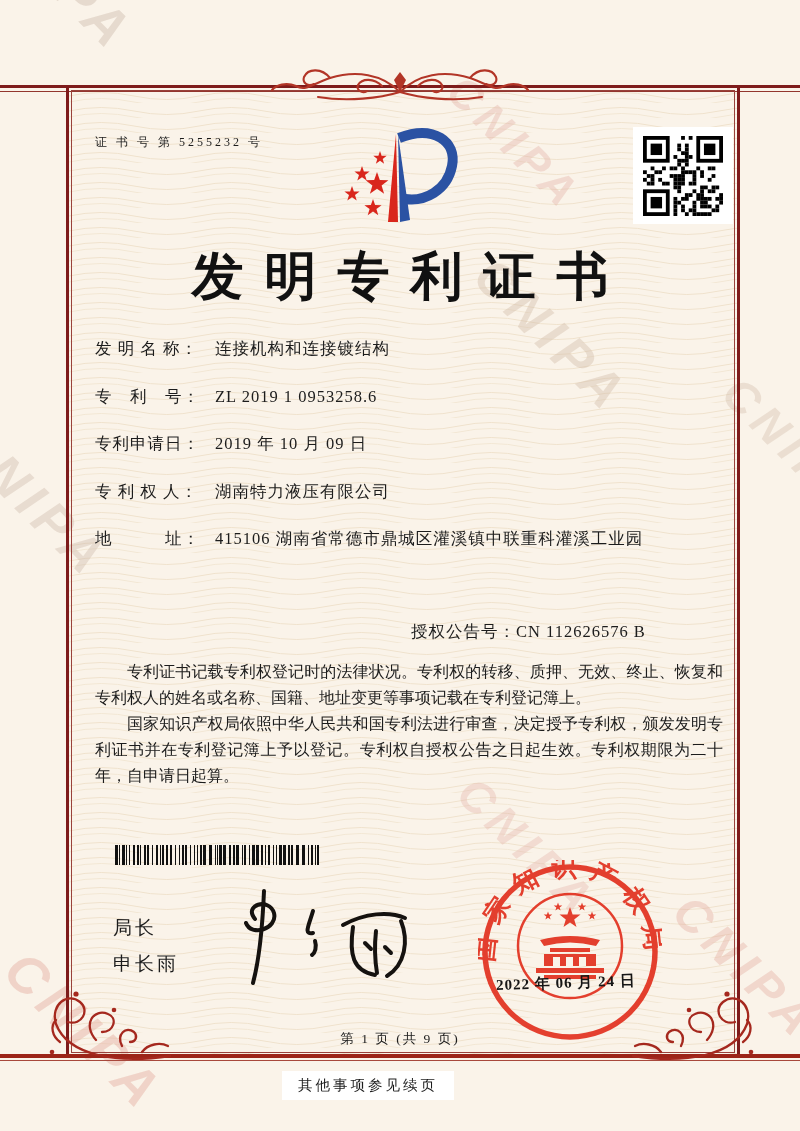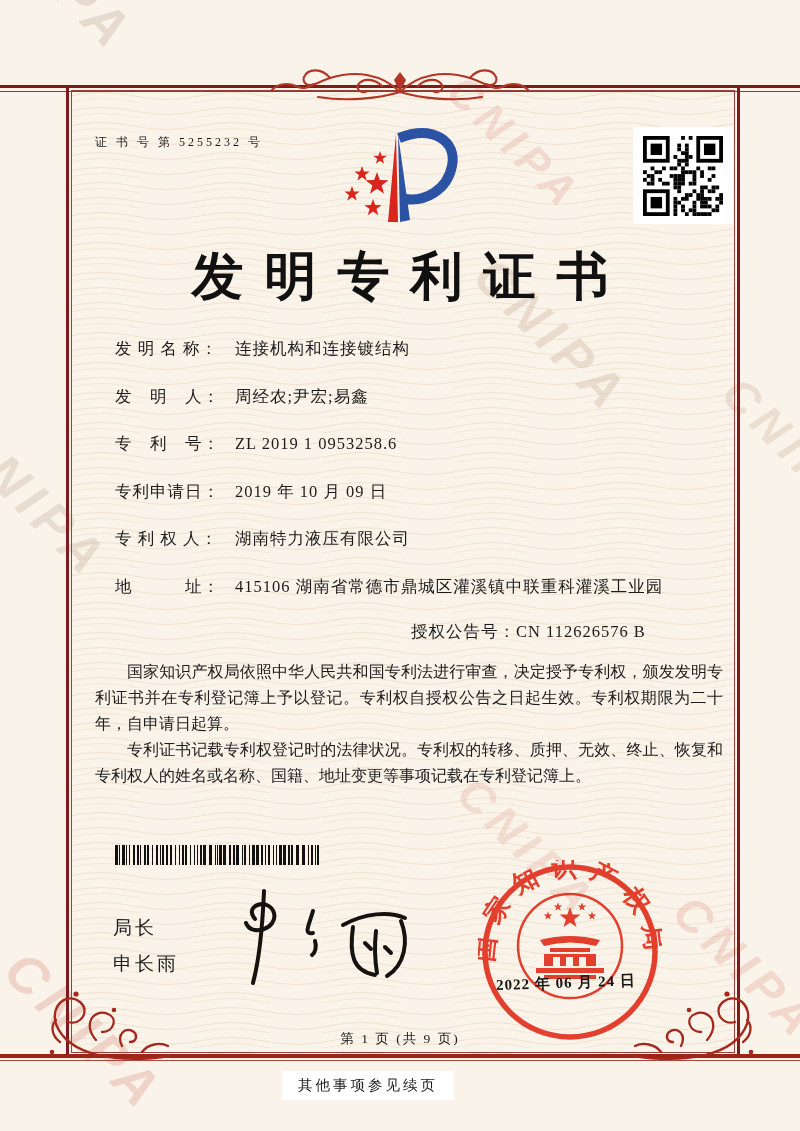--- a/index.html
+++ b/index.html
@@ -32,21 +32,21 @@
   .texture { position:absolute; left:69px; top:88px; z-index:0; }
   .ornament { position:absolute; z-index:2; }
   
   .certno { position:absolute; left:95px; top:134px; z-index:3; font-size:12px; letter-spacing:3px; }
   .logo { position:absolute; left:332px; top:116px; width:150px; height:118px; z-index:3; }
   .qrbox { position:absolute; left:633px; top:127px; width:100px; height:97px; background:#ffffff; z-index:3;
            display:flex; align-items:center; justify-content:center; }
   .title { position:absolute; left:0; top:242px; width:800px; text-align:center; z-index:3;
            font-size:52px; font-weight:bold; letter-spacing:21px; text-indent:21px; color:#111; }
   .fields { position:absolute; left:95px; top:338px; width:630px; z-index:3; }
-  .frow { height:26px; margin-bottom:21.5px; font-size:16.5px; letter-spacing:1px; white-space:nowrap;margin-left:20px; }
+  .frow { height:26px; margin-bottom:21.5px; font-size:16.5px; letter-spacing:1px; white-space:nowrap; }
   .flabel { display:inline-block; min-width:120px; }
   .grantrow { position:absolute; left:95px; top:621px; width:640px; z-index:3; font-size:16.5px; letter-spacing:1px; white-space:nowrap; }
   .grantrow .right { position:absolute; left:316px; top:0; }
   .paras { position:absolute; left:95px; top:659px; width:628px; z-index:3;
            font-size:16px; line-height:26px; text-align:justify; }
   .paras p { text-indent:2em; }
   .barcode { position:absolute; left:115px; top:845px; width:206px; height:20px; z-index:3; font-size:0; }
   .barcode span { display:inline-block; height:20px; vertical-align:top; }
   .signer { position:absolute; left:113px; top:910px; z-index:3; font-size:19px; letter-spacing:3px; line-height:36px; }
   .signature { position:absolute; left:225px; top:885px; z-index:3; }
@@ -264,34 +264,33 @@
         <rect x="57.14285714285714" y="76.19047619047619" width="3.8095238095238093" height="3.8095238095238093" fill="#000"></rect>
         <rect x="60.95238095238095" y="76.19047619047619" width="3.8095238095238093" height="3.8095238095238093" fill="#000"></rect>
         <rect x="64.76190476190476" y="76.19047619047619" width="3.8095238095238093" height="3.8095238095238093" fill="#000"></rect>
       </svg>
   </div>
 
   <div class="title">发明专利证书</div>
 
   <div class="fields">
     <div class="frow"><span class="flabel">发 明 名 称：</span><span>连接机构和连接镀结构</span></div>
-    <div class="frow"><span class="flabel">发　明　人：</span><span>周经农;尹宏;易鑫</span></div>
     <div class="frow"><span class="flabel">专　利　号：</span><span>ZL 2019 1 0953258.6</span></div>
     <div class="frow"><span class="flabel">专利申请日：</span><span>2019 年 10 月 09 日</span></div>
     <div class="frow"><span class="flabel">专 利 权 人：</span><span>湖南特力液压有限公司</span></div>
     <div class="frow"><span class="flabel">地　　　址：</span><span>415106 湖南省常德市鼎城区灌溪镇中联重科灌溪工业园</span></div>
   </div>
 
   <div class="grantrow">
     <span class="right"><span>授权公告号：</span><span>CN 112626576 B</span></span>
   </div>
 
   <div class="paras">
+    <p>专利证书记载专利权登记时的法律状况。专利权的转移、质押、无效、终止、恢复和专利权人的姓名或名称、国籍、地址变更等事项记载在专利登记簿上。</p>
     <p>国家知识产权局依照中华人民共和国专利法进行审查，决定授予专利权，颁发发明专利证书并在专利登记簿上予以登记。专利权自授权公告之日起生效。专利权期限为二十年，自申请日起算。</p>
-    <p>专利证书记载专利权登记时的法律状况。专利权的转移、质押、无效、终止、恢复和专利权人的姓名或名称、国籍、地址变更等事项记载在专利登记簿上。</p>
   </div>
 
   <div class="barcode" id="barcode"><span style="width: 3px; background: rgb(17, 17, 17);"></span><span style="width: 1px; background: transparent;"></span><span style="width: 1px; background: rgb(17, 17, 17);"></span><span style="width: 2px; background: transparent;"></span><span style="width: 3px; background: rgb(17, 17, 17);"></span><span style="width: 1px; background: transparent;"></span><span style="width: 1px; background: rgb(17, 17, 17);"></span><span style="width: 2px; background: transparent;"></span><span style="width: 1px; background: rgb(17, 17, 17);"></span><span style="width: 3px; background: transparent;"></span><span style="width: 2px; background: rgb(17, 17, 17);"></span><span style="width: 2px; background: transparent;"></span><span style="width: 2px; background: rgb(17, 17, 17);"></span><span style="width: 1px; background: transparent;"></span><span style="width: 1px; background: rgb(17, 17, 17);"></span><span style="width: 3px; background: transparent;"></span><span style="width: 2px; background: rgb(17, 17, 17);"></span><span style="width: 1px; background: transparent;"></span><span style="width: 2px; background: rgb(17, 17, 17);"></span><span style="width: 3px; background: transparent;"></span><span style="width: 1px; background: rgb(17, 17, 17);"></span><span style="width: 3px; background: transparent;"></span><span style="width: 2px; background: rgb(17, 17, 17);"></span><span style="width: 2px; background: transparent;"></span><span style="width: 1px; background: rgb(17, 17, 17);"></span><span style="width: 1px; background: transparent;"></span><span style="width: 2px; background: rgb(17, 17, 17);"></span><span style="width: 2px; background: transparent;"></span><span style="width: 2px; background: rgb(17, 17, 17);"></span><span style="width: 2px; background: transparent;"></span><span style="width: 2px; background: rgb(17, 17, 17);"></span><span style="width: 3px; background: transparent;"></span><span style="width: 1px; background: rgb(17, 17, 17);"></span><span style="width: 3px; background: transparent;"></span><span style="width: 1px; background: rgb(17, 17, 17);"></span><span style="width: 2px; background: transparent;"></span><span style="width: 2px; background: rgb(17, 17, 17);"></span><span style="width: 1px; background: transparent;"></span><span style="width: 2px; background: rgb(17, 17, 17);"></span><span style="width: 3px; background: transparent;"></span><span style="width: 1px; background: rgb(17, 17, 17);"></span><span style="width: 3px; background: transparent;"></span><span style="width: 1px; background: rgb(17, 17, 17);"></span><span style="width: 2px; background: transparent;"></span><span style="width: 1px; background: rgb(17, 17, 17);"></span><span style="width: 2px; background: transparent;"></span><span style="width: 2px; background: rgb(17, 17, 17);"></span><span style="width: 1px; background: transparent;"></span><span style="width: 3px; background: rgb(17, 17, 17);"></span><span style="width: 3px; background: transparent;"></span><span style="width: 3px; background: rgb(17, 17, 17);"></span><span style="width: 3px; background: transparent;"></span><span style="width: 1px; background: rgb(17, 17, 17);"></span><span style="width: 1px; background: transparent;"></span><span style="width: 1px; background: rgb(17, 17, 17);"></span><span style="width: 1px; background: transparent;"></span><span style="width: 3px; background: rgb(17, 17, 17);"></span><span style="width: 1px; background: transparent;"></span><span style="width: 3px; background: rgb(17, 17, 17);"></span><span style="width: 3px; background: transparent;"></span><span style="width: 2px; background: rgb(17, 17, 17);"></span><span style="width: 2px; background: transparent;"></span><span style="width: 2px; background: rgb(17, 17, 17);"></span><span style="width: 1px; background: transparent;"></span><span style="width: 3px; background: rgb(17, 17, 17);"></span><span style="width: 3px; background: transparent;"></span><span style="width: 1px; background: rgb(17, 17, 17);"></span><span style="width: 1px; background: transparent;"></span><span style="width: 2px; background: rgb(17, 17, 17);"></span><span style="width: 3px; background: transparent;"></span><span style="width: 1px; background: rgb(17, 17, 17);"></span><span style="width: 2px; background: transparent;"></span><span style="width: 3px; background: rgb(17, 17, 17);"></span><span style="width: 1px; background: transparent;"></span><span style="width: 3px; background: rgb(17, 17, 17);"></span><span style="width: 2px; background: transparent;"></span><span style="width: 2px; background: rgb(17, 17, 17);"></span><span style="width: 2px; background: transparent;"></span><span style="width: 1px; background: rgb(17, 17, 17);"></span><span style="width: 2px; background: transparent;"></span><span style="width: 2px; background: rgb(17, 17, 17);"></span><span style="width: 3px; background: transparent;"></span><span style="width: 1px; background: rgb(17, 17, 17);"></span><span style="width: 2px; background: transparent;"></span><span style="width: 1px; background: rgb(17, 17, 17);"></span><span style="width: 2px; background: transparent;"></span><span style="width: 3px; background: rgb(17, 17, 17);"></span><span style="width: 1px; background: transparent;"></span><span style="width: 3px; background: rgb(17, 17, 17);"></span><span style="width: 2px; background: transparent;"></span><span style="width: 2px; background: rgb(17, 17, 17);"></span><span style="width: 1px; background: transparent;"></span><span style="width: 2px; background: rgb(17, 17, 17);"></span><span style="width: 3px; background: transparent;"></span><span style="width: 3px; background: rgb(17, 17, 17);"></span><span style="width: 3px; background: transparent;"></span><span style="width: 3px; background: rgb(17, 17, 17);"></span><span style="width: 3px; background: transparent;"></span><span style="width: 1px; background: rgb(17, 17, 17);"></span><span style="width: 2px; background: transparent;"></span><span style="width: 2px; background: rgb(17, 17, 17);"></span><span style="width: 2px; background: transparent;"></span><span style="width: 1px; background: rgb(17, 17, 17);"></span><span style="width: 1px; background: transparent;"></span><span style="width: 2px; background: rgb(17, 17, 17);"></span><span style="width: 3px; background: transparent;"></span></div>
 
   <div class="signer">
     <div>局长</div>
     <div>申长雨</div>
   </div>
 
   <svg class="signature" width="200" height="105" viewBox="0 0 200 105">

